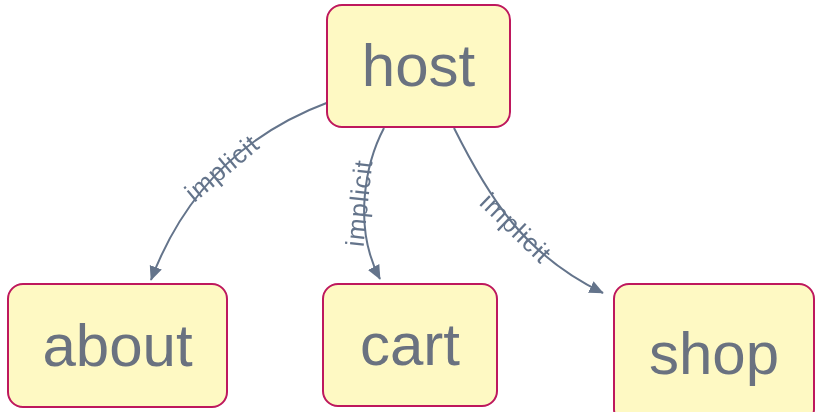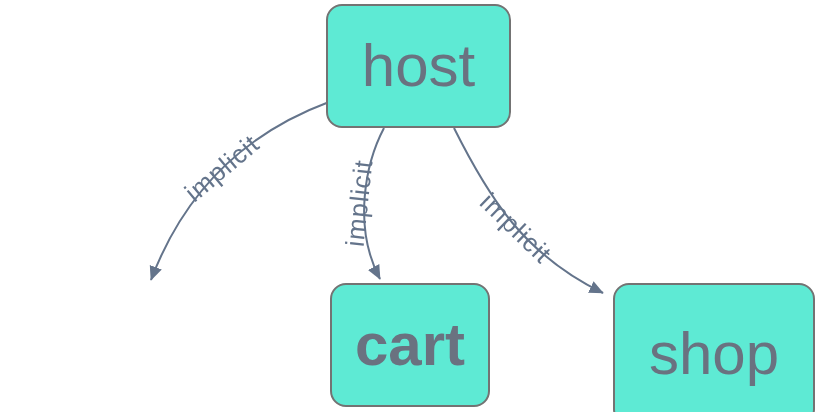--- a/index.html
+++ b/index.html
@@ -26,34 +26,34 @@
     fill: none;
     stroke-width: 2px;
   }
   .edge-label {
     font-family: "Liberation Sans", sans-serif;
     font-size: 26px;
     letter-spacing: 1px;
   }
   .node {
     position: absolute;
-    background: #5eead4;
-    border: 2px solid #737373;
+    background: #fef9c3;
+    border: 2px solid #be185d;
     border-radius: 16px;
     box-sizing: border-box;
     display: flex;
     align-items: center;
     justify-content: center;
     color: #6a7280;
     font-size: 60px;
     line-height: 1;
   }
   .node-host  { left: 326px; top: 4px;   width: 185px; height: 124px; }
   .node-about { left: 7px;   top: 283px; width: 221px; height: 125px; }
-  .node-cart  { left: 330px; top: 283px; width: 160px; height: 124px; font-weight: bold; }
+  .node-cart  { left: 322px; top: 283px; width: 176px; height: 124px; }
   .node-shop  { left: 613px; top: 283px; width: 202px; height: 142px; }
 </style>
 </head>
 <body>
 
 <div class="canvas">
 
   <svg class="edges-layer" width="818" height="412" viewBox="0 0 818 412" xmlns="http://www.w3.org/2000/svg">
     <defs>
       <marker id="arrow" viewBox="0 0 10 10" refX="8.5" refY="5" markerWidth="8" markerHeight="8" orient="auto">
@@ -71,20 +71,23 @@
 
     <text class="edge-label" transform="translate(359,203) rotate(-84)" text-anchor="middle" dominant-baseline="central" fill="#64748b">implicit</text>
 
     <text class="edge-label" transform="translate(516,228) rotate(44)" text-anchor="middle" dominant-baseline="central" fill="#64748b">implicit</text>
   </svg>
 
   <div class="node node-host">
     <span>host</span>
   </div>
 
+  <div class="node node-about">
+    <span>about</span>
+  </div>
 
   <div class="node node-cart">
     <span>cart</span>
   </div>
 
   <div class="node node-shop">
     <span>shop</span>
   </div>
 
 </div>

